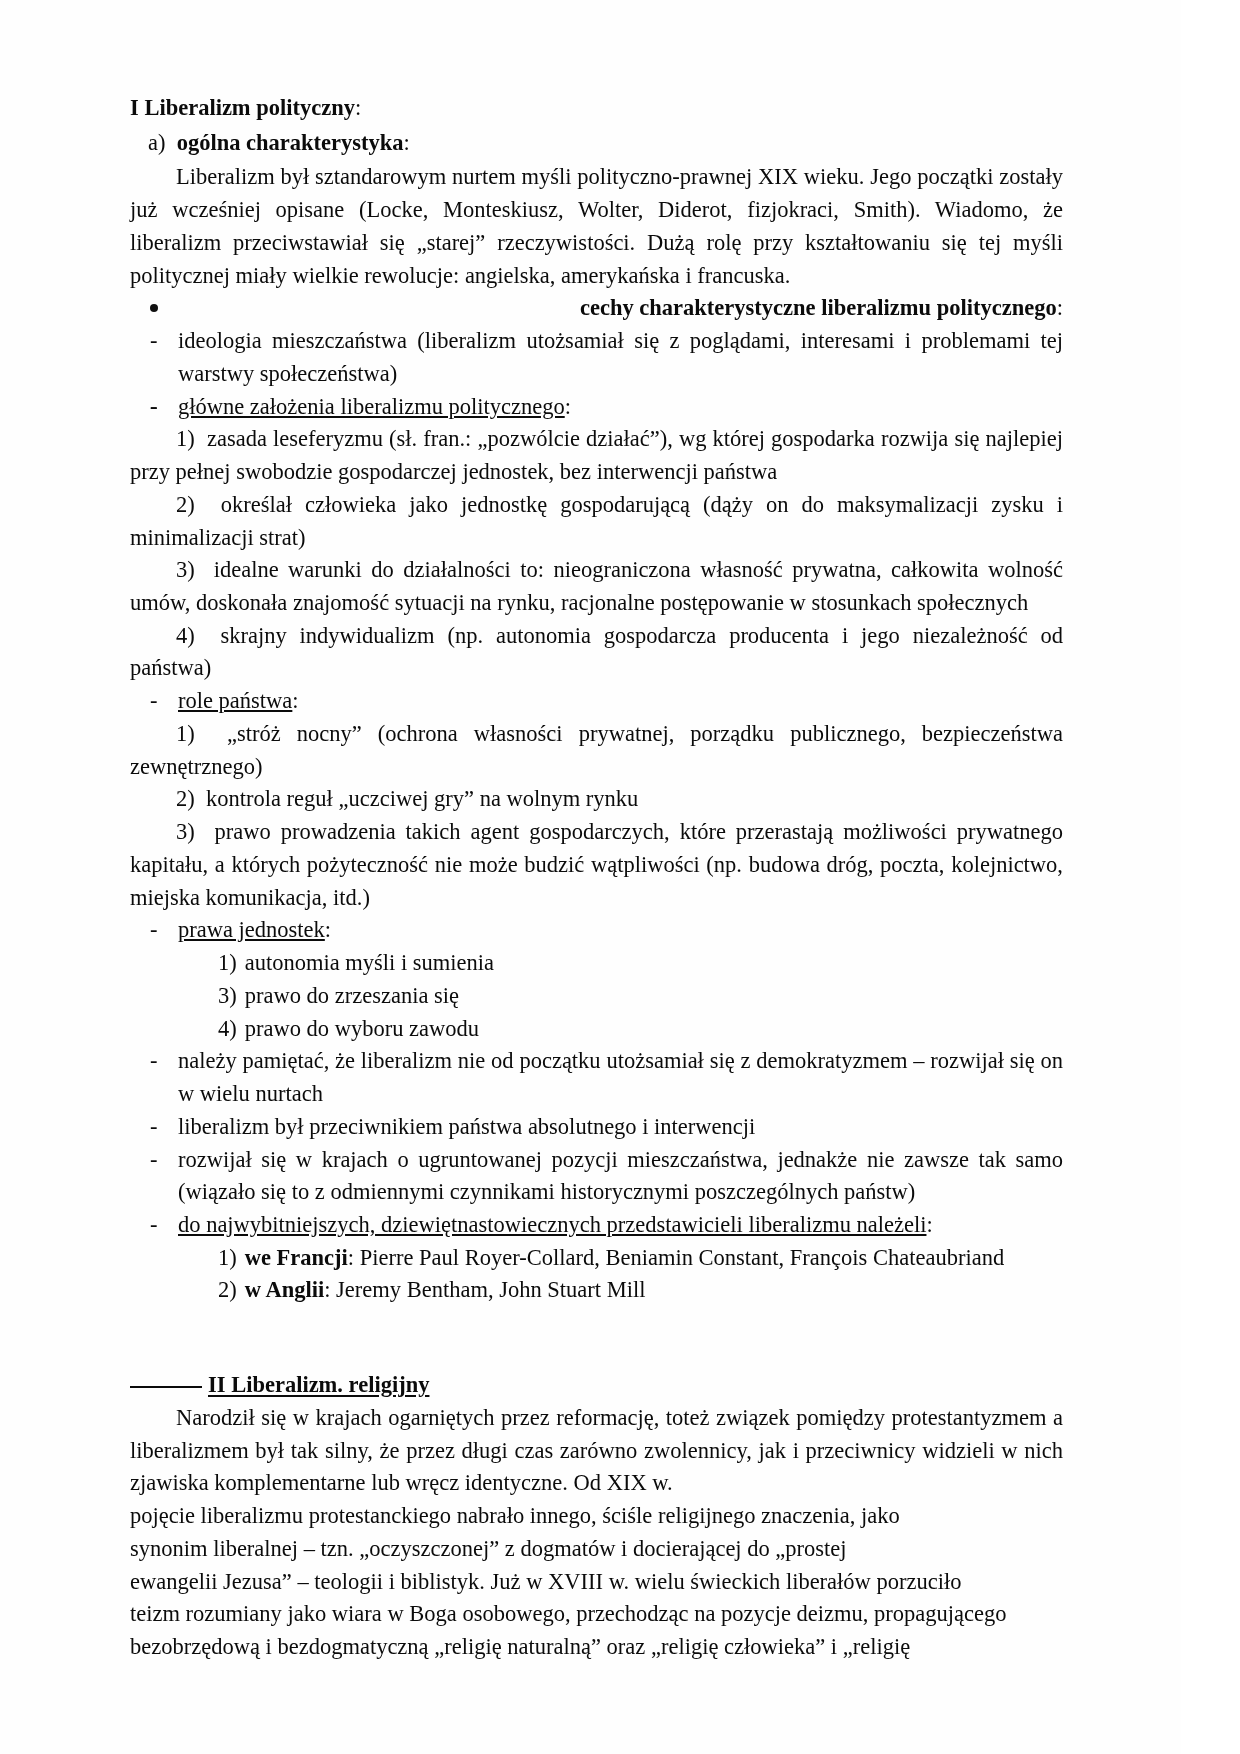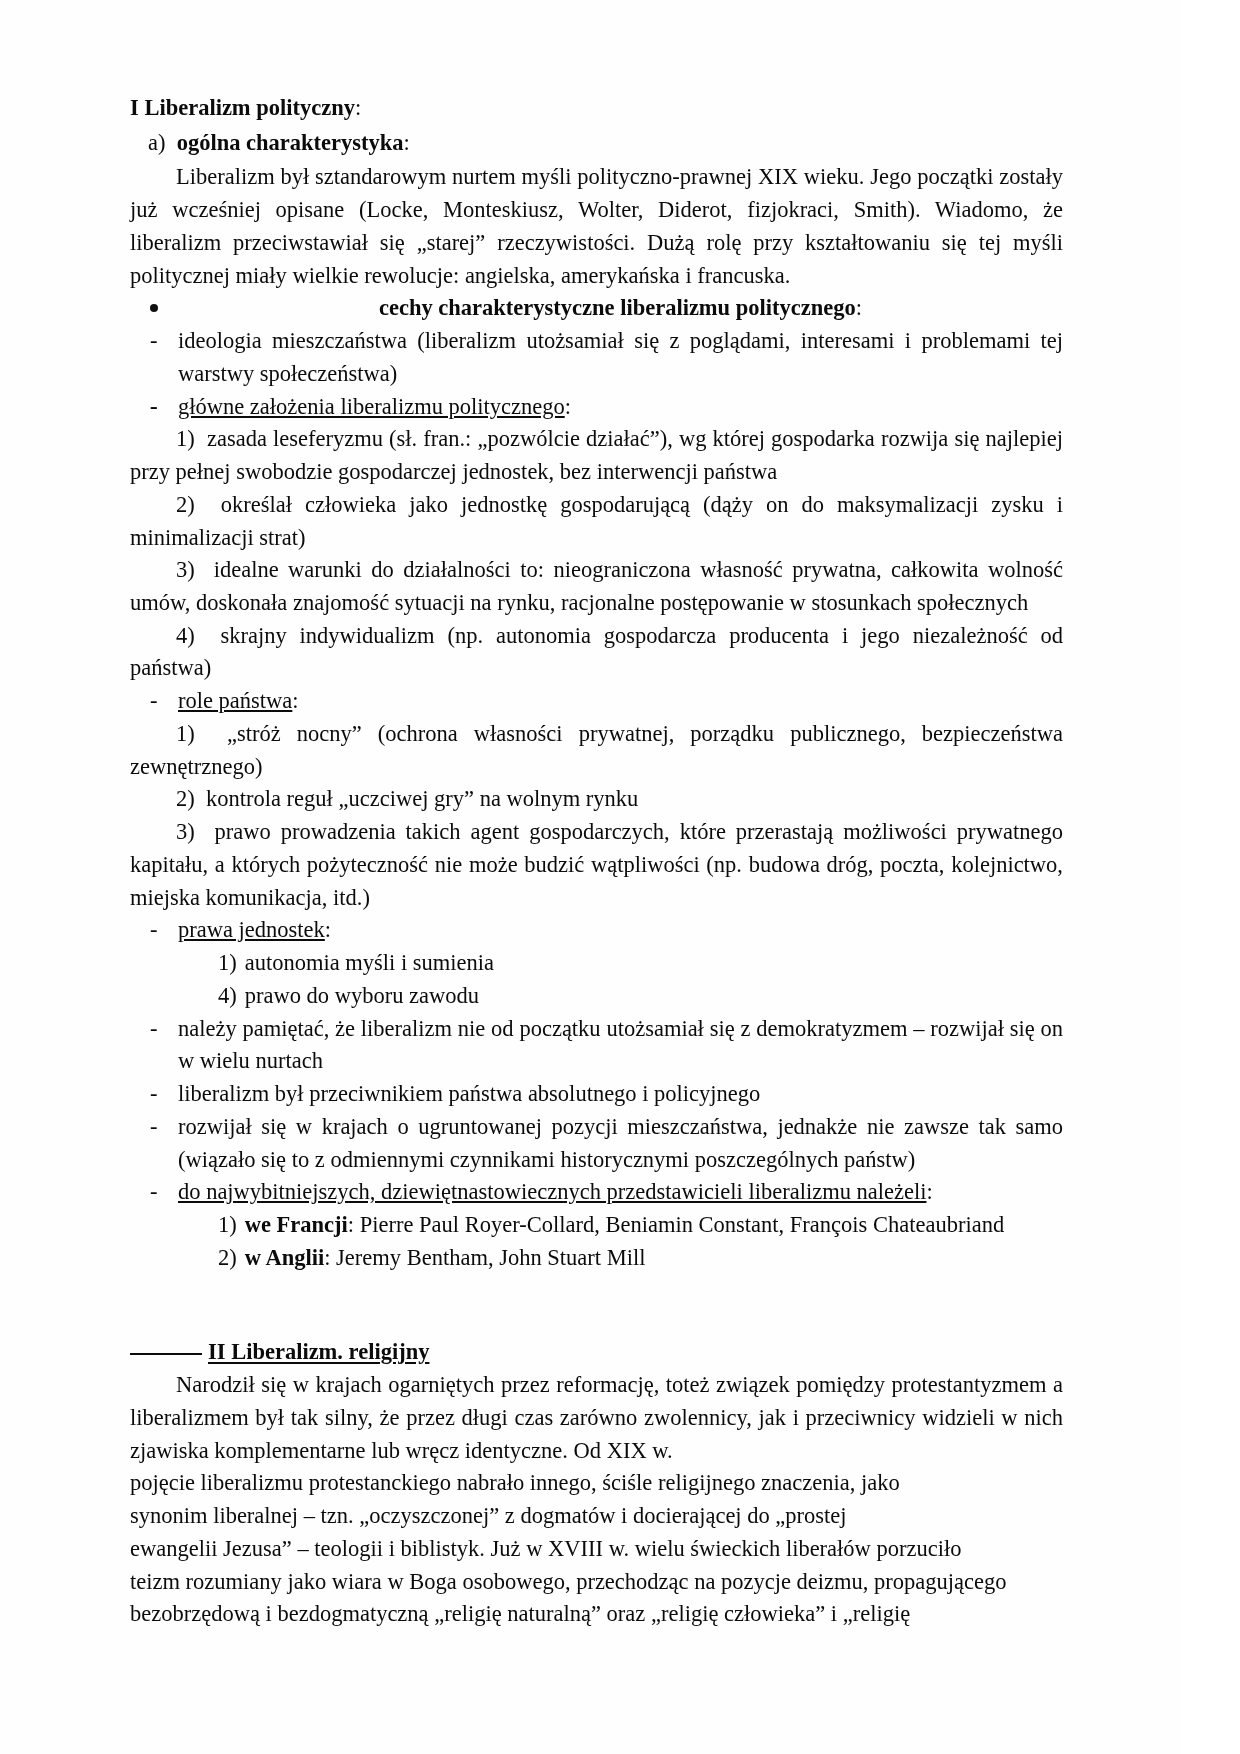--- a/index.html
+++ b/index.html
@@ -53,21 +53,21 @@
     text-indent: 46px;
     text-align: justify;
   }
   p.para.flat { text-indent: 0; }
 
   
   .bullet-row {
     position: relative;
     padding-left: 48px;
     margin: 0;
-    text-align: center;
+    text-align: right;
     font-weight: bold;
   }
   .bullet-row .dot {
     position: absolute;
     left: 20px;
     top: 0.52em;
     width: 8px;
     height: 8px;
     background: #101010;
     border-radius: 50%;
@@ -160,26 +160,27 @@
 
     <p class="num-row"><span class="n">2)</span>&nbsp;&nbsp;<span>kontrola reguł „uczciwej gry” na wolnym rynku</span></p>
 
     <p class="num-row"><span class="n">3)</span>&nbsp;&nbsp;<span>prawo prowadzenia takich agent gospodarczych, które przerastają możliwości prywatnego kapitału, a których pożyteczność nie może budzić wątpliwości (np. budowa dróg, poczta, kolejnictwo, miejska komunikacja, itd.)</span></p>
 
     <div class="dash-row"><span class="dash">-</span><span class="u">prawa jednostek</span><span>:</span></div>
 
     <p class="num-row tight"><span class="n">1)</span><span>autonomia myśli i sumienia</span></p>
 
 
+    <p class="num-row tight"><span class="n">3)</span><span>prawo do zrzeszania się</span></p>
 
     <p class="num-row tight"><span class="n">4)</span><span>prawo do wyboru zawodu</span></p>
 
     <div class="dash-row"><span class="dash">-</span><span>należy pamiętać, że liberalizm nie od początku utożsamiał się z demokratyzmem – rozwijał się on w wielu nurtach</span></div>
 
-    <div class="dash-row"><span class="dash">-</span><span>liberalizm był przeciwnikiem państwa absolutnego i policyjnego</span></div>
+    <div class="dash-row"><span class="dash">-</span><span>liberalizm był przeciwnikiem państwa absolutnego i interwencji</span></div>
 
     <div class="dash-row"><span class="dash">-</span><span>rozwijał się w krajach o ugruntowanej pozycji mieszczaństwa, jednakże nie zawsze tak samo (wiązało się to z odmiennymi czynnikami historycznymi poszczególnych państw)</span></div>
 
     <div class="dash-row"><span class="dash">-</span><span class="u">do najwybitniejszych, dziewiętnastowiecznych przedstawicieli liberalizmu należeli</span><span>:</span></div>
 
     <p class="num-row tight"><span class="n">1)</span><span class="b">we Francji</span><span>:</span><span> Pierre Paul Royer-Collard, Beniamin Constant, François Chateaubriand</span></p>
 
     <p class="num-row tight"><span class="n">2)</span><span class="b">w Anglii</span><span>:</span><span> Jeremy Bentham, John Stuart Mill</span></p>
 
     <div class="spacer-lg"></div>

